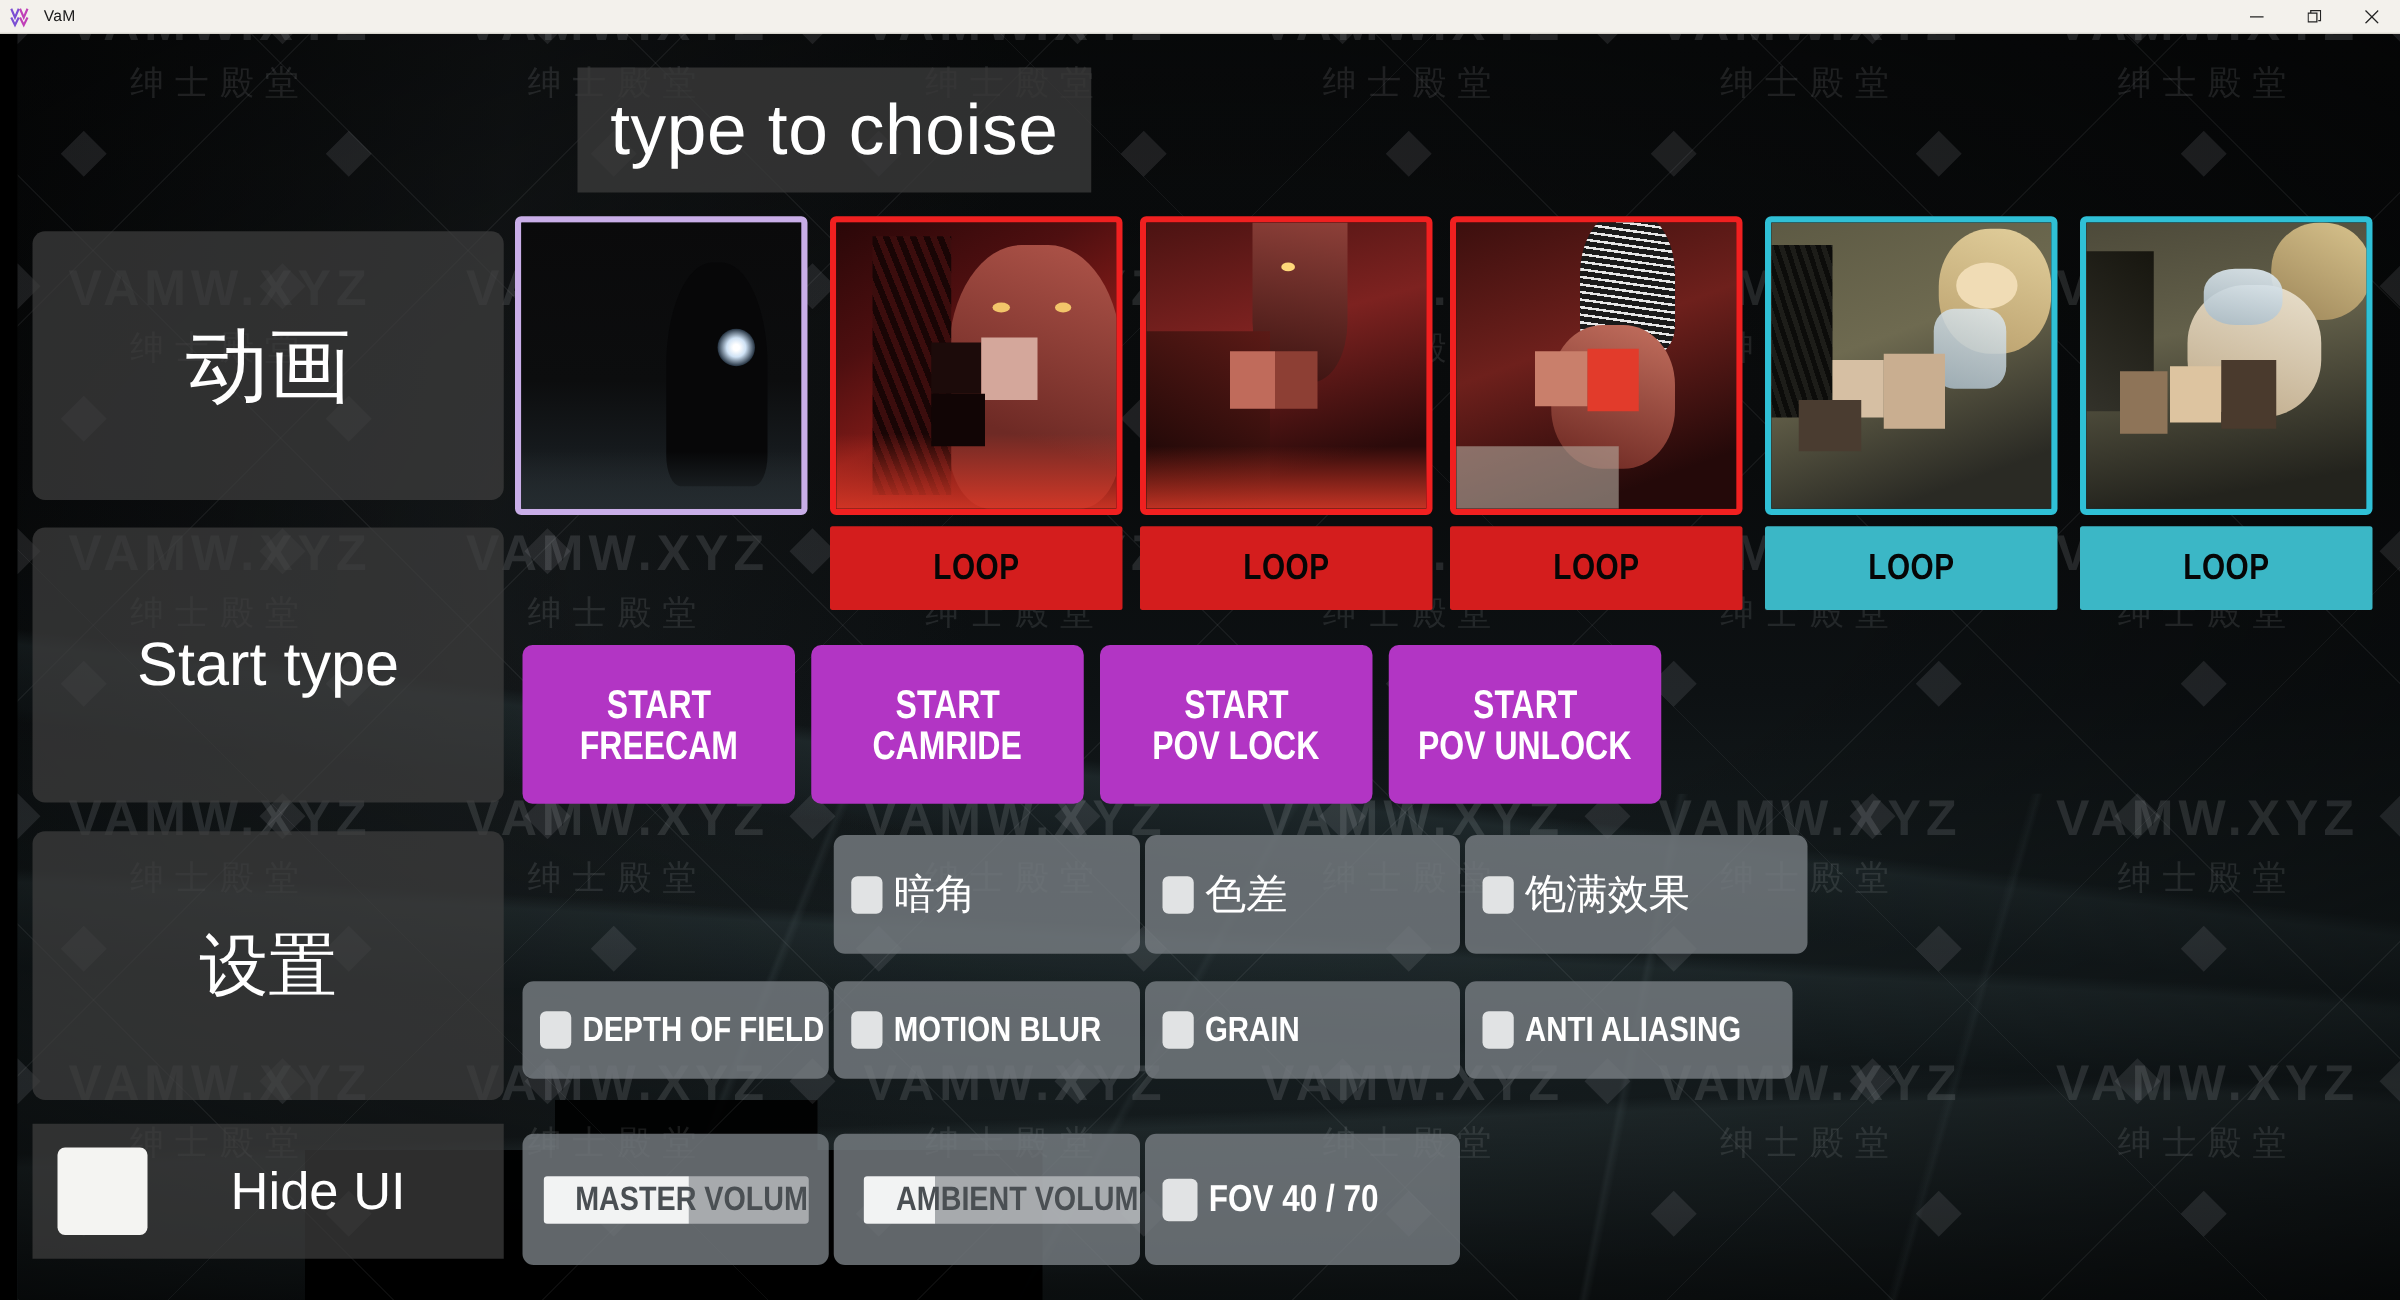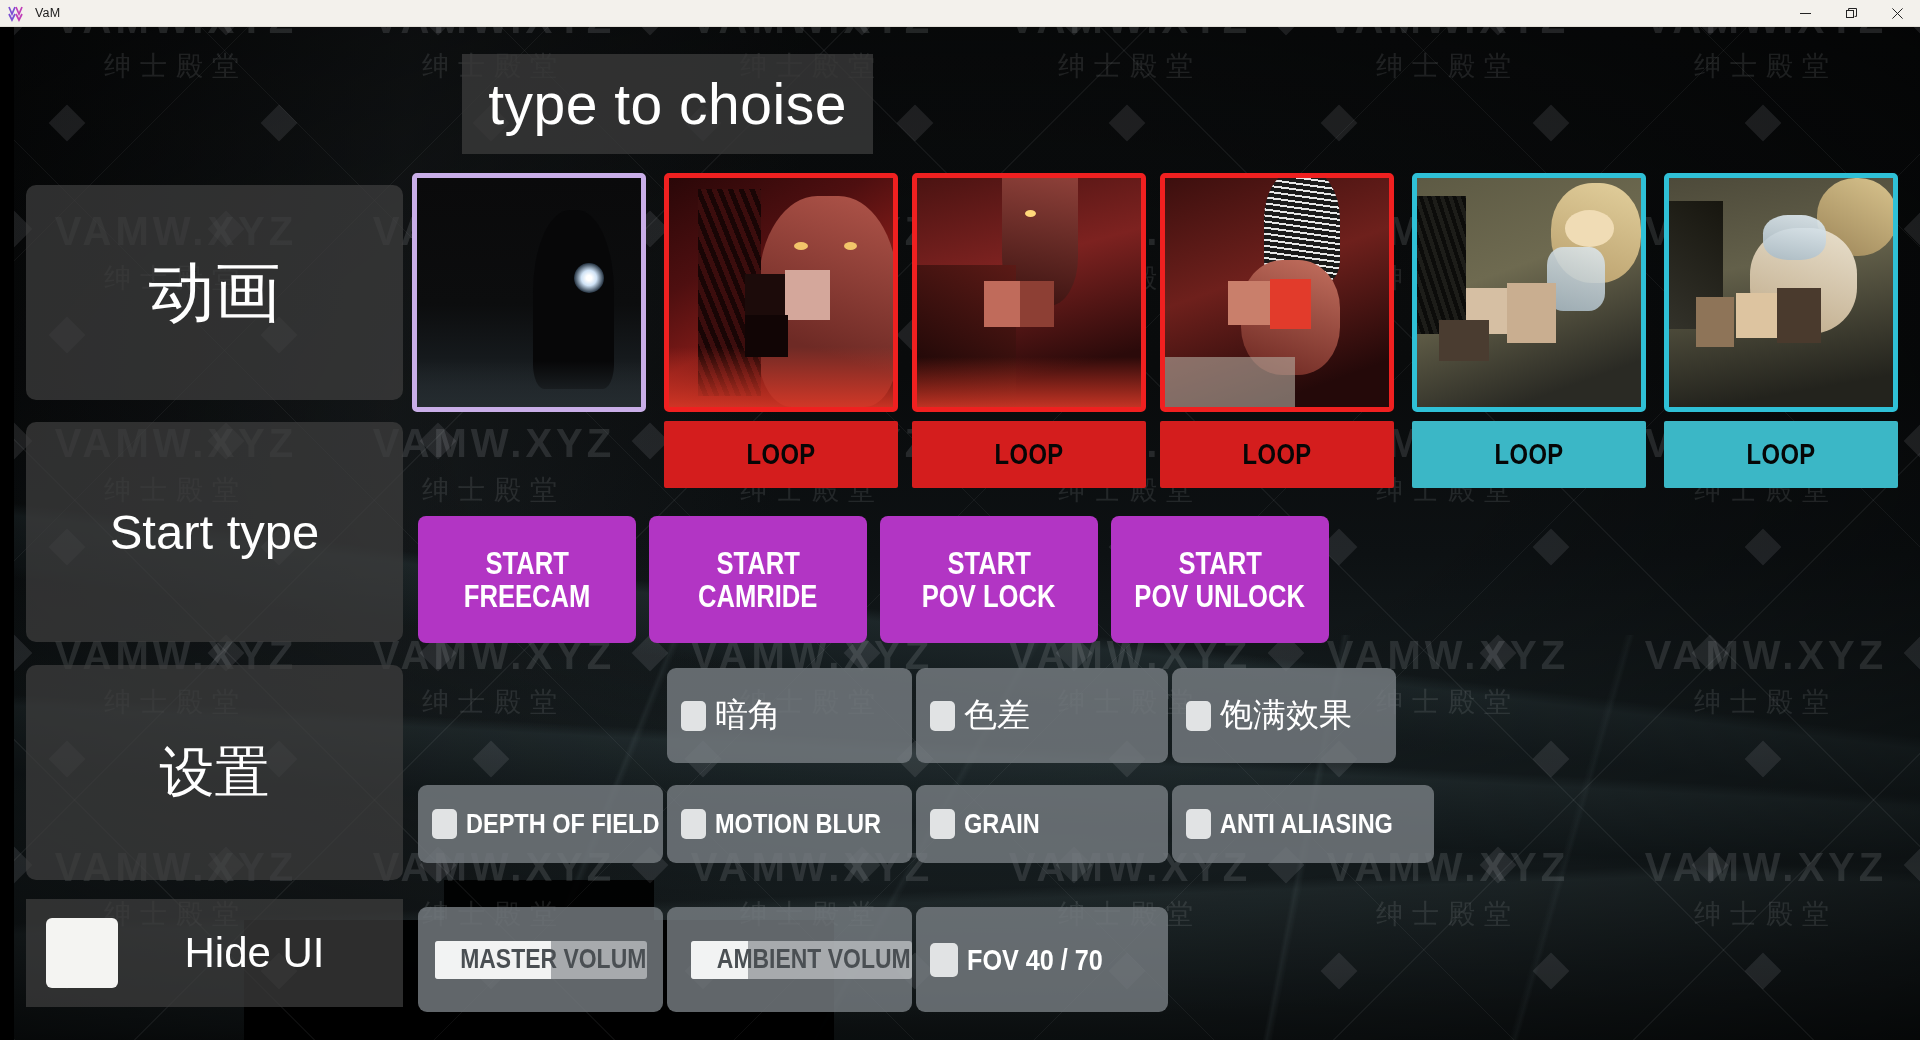--- a/index.html
+++ b/index.html
@@ -526,21 +526,21 @@
 
   <div id="settings">
       <div class="set-card row1" style="left: 653px; width: 245px;">
         <div class="set-box"></div>
         <div class="set-label-cjk">暗角</div>
       </div>
       <div class="set-card row1" style="left: 902px; width: 252px;">
         <div class="set-box"></div>
         <div class="set-label-cjk">色差</div>
       </div>
-      <div class="set-card row1" style="left: 1158px; width: 224px;">
+      <div class="set-card row1" style="left: 1158px; width: 274px;">
         <div class="set-box"></div>
         <div class="set-label-cjk">饱满效果</div>
       </div>
       <div class="set-card row2" style="left: 404px; width: 245px;">
         <div class="set-box"></div>
         <div class="set-label-en">DEPTH OF FIELD</div>
       </div>
       <div class="set-card row2" style="left: 653px; width: 245px;">
         <div class="set-box"></div>
         <div class="set-label-en">MOTION BLUR</div>

